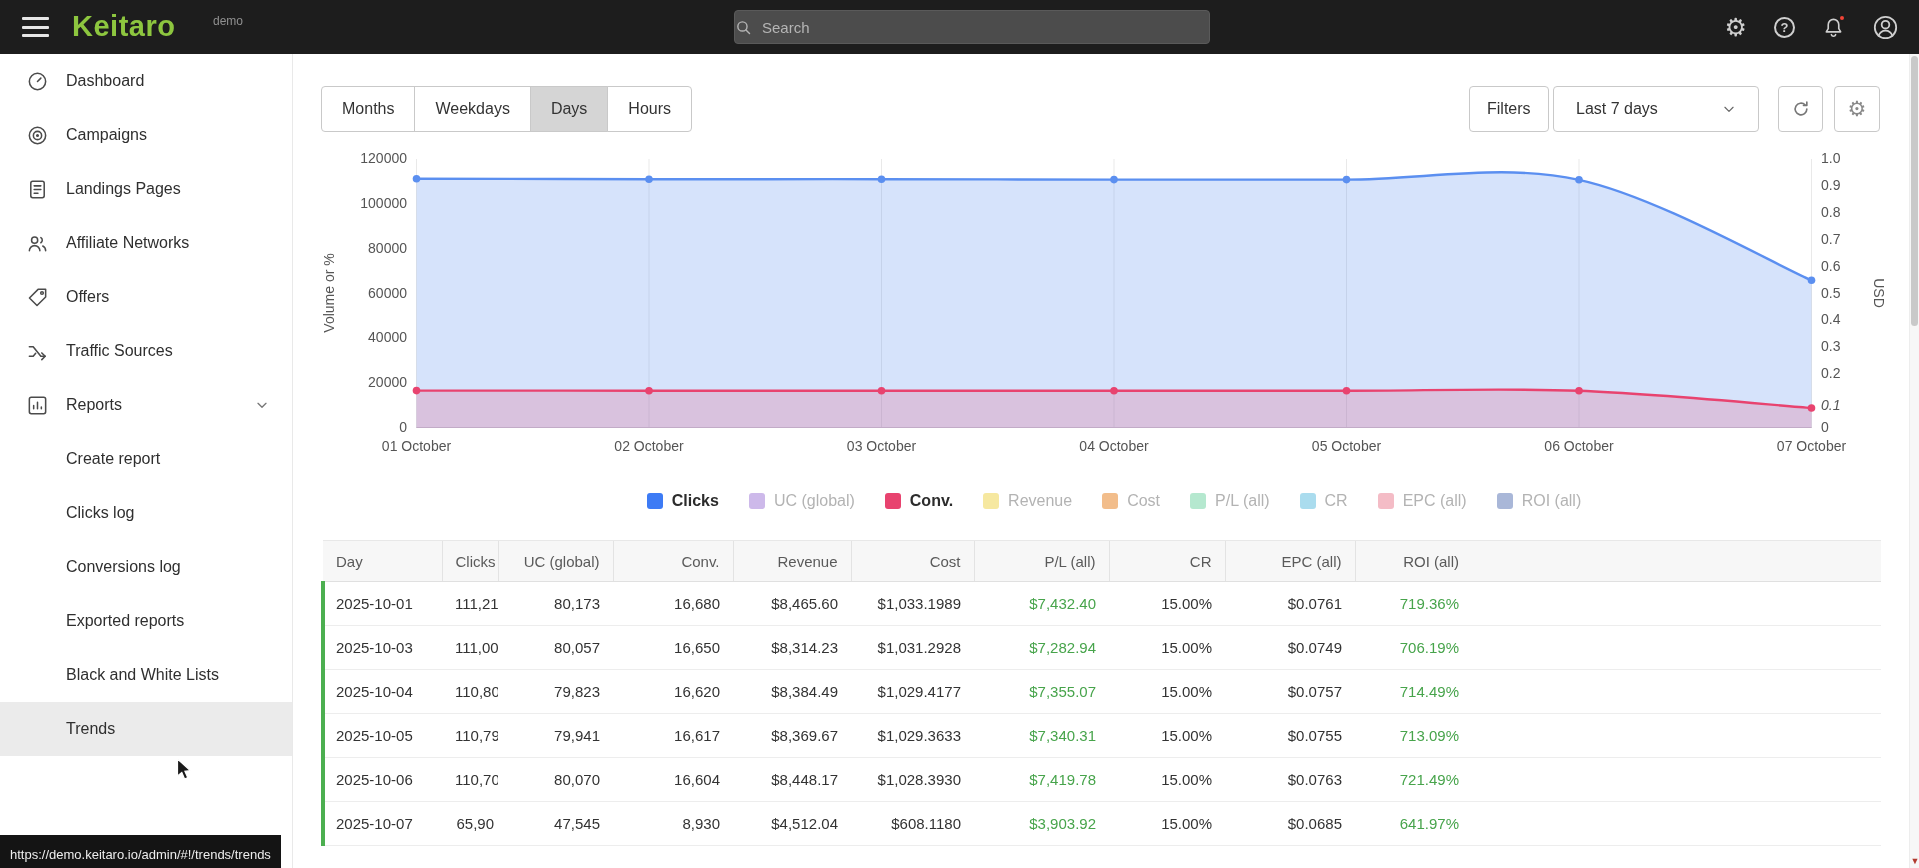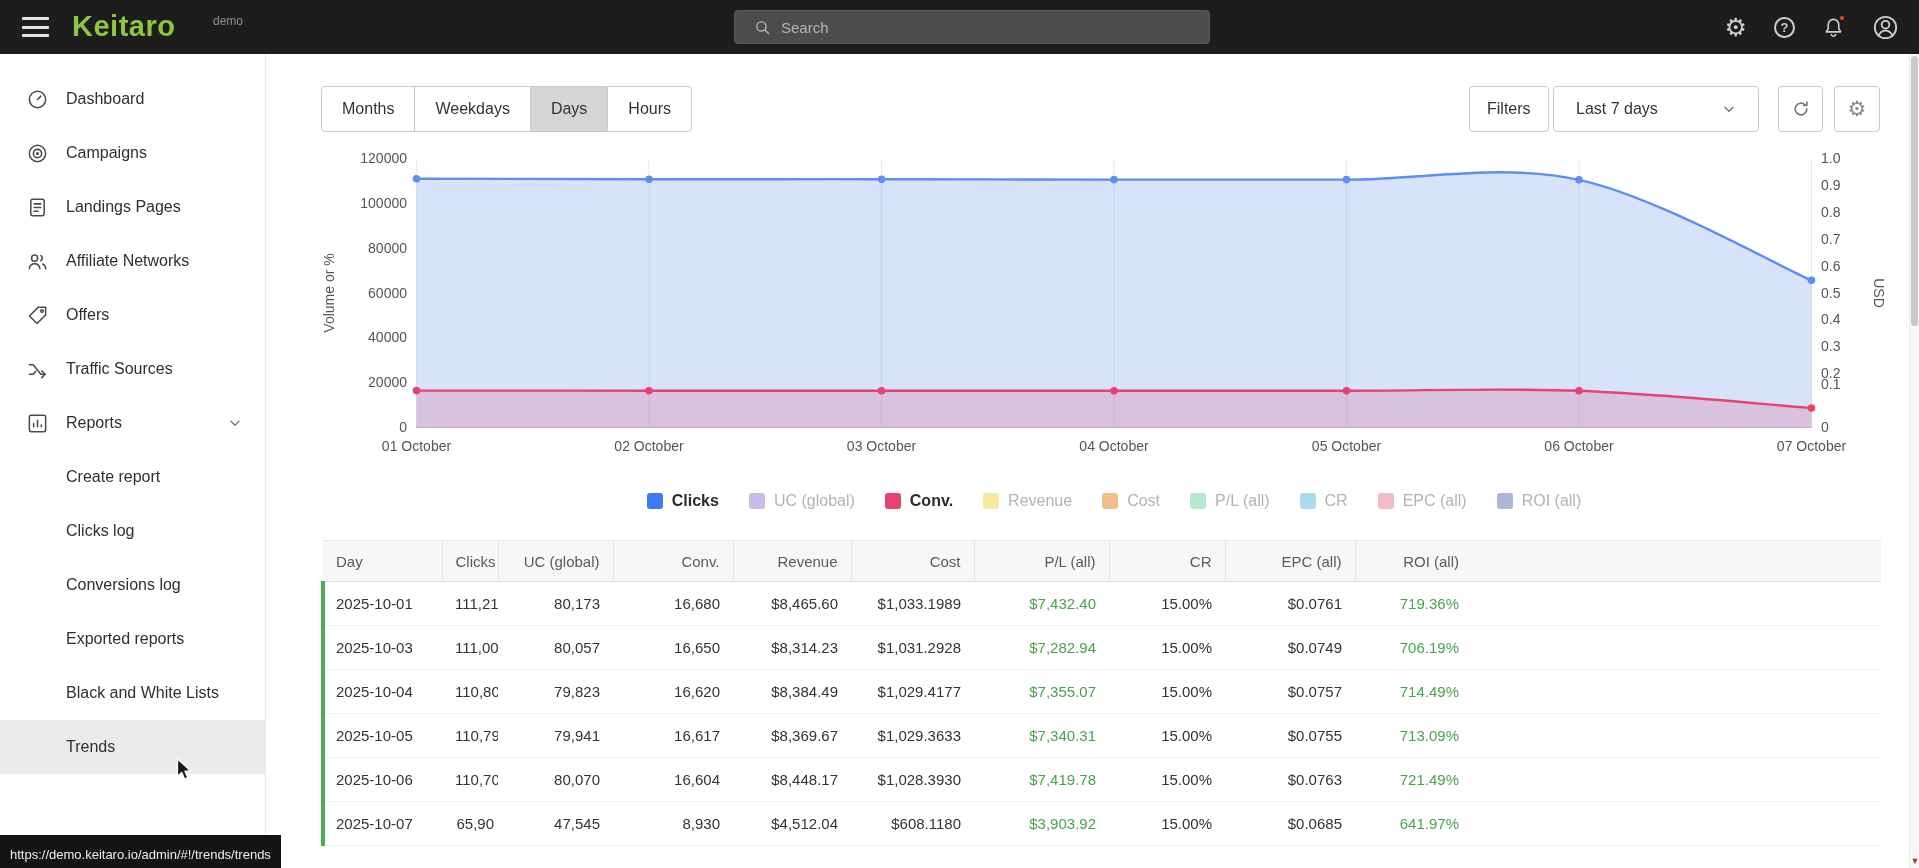--- a/index.html
+++ b/index.html
@@ -7,39 +7,39 @@
               font-family:"Liberation Sans", sans-serif; }
 
   
   .topbar { position:absolute; left:0; top:0; width:1919px; height:54px; background:#1d1d1d; z-index:30; }
   .hamburger { position:absolute; left:22px; top:17px; width:27px; height:20px;
                display:flex; flex-direction:column; justify-content:space-between; cursor:pointer; }
   .hamburger span { display:block; height:3px; background:#e6e6e6; border-radius:1px; }
   .logo { position:absolute; left:72px; top:10px; font-size:29px; font-weight:bold; color:#8DC63F; letter-spacing:.5px; }
   .env  { position:absolute; left:213px; top:14px; font-size:12px; color:#909090; }
   .search { position:absolute; left:734px; top:10px; width:476px; height:34px; background:#4c4c4c;
-            border:1px solid #5a5a5a; border-radius:4px; display:flex; align-items:center; padding:0 19px; gap:10px; }
+            border:1px solid #5a5a5a; border-radius:4px; display:flex; align-items:center; padding:0 0; gap:10px; }
   .search svg { width:17px; height:17px; stroke:#b5b5b5; fill:none; stroke-width:2; stroke-linecap:round; }
   .search input { flex:1; background:transparent; border:none; outline:none; color:#e3e3e3; font-size:15px;
                   font-family:"Liberation Sans", sans-serif; }
   .search input::placeholder { color:#b5b5b5; }
   .top-actions { position:absolute; right:20px; top:0; height:54px; display:flex; align-items:center; gap:27px; }
   .gear-glyph { font-size:25px; color:#cfcfcf; line-height:1; cursor:pointer; }
   .help-circle { width:21px; height:21px; border:2px solid #cfcfcf; border-radius:50%; color:#cfcfcf;
                  font-size:13px; font-weight:bold; display:flex; align-items:center; justify-content:center; cursor:pointer; }
   .bell-wrap { position:relative; cursor:pointer; display:flex; }
   .bell-wrap svg { width:23px; height:23px; stroke:#cfcfcf; fill:none; stroke-width:1.7; stroke-linecap:round; stroke-linejoin:round; }
   .bell-dot { position:absolute; right:-1px; top:-2px; width:8px; height:8px; background:#f44336;
               border-radius:50%; border:2px solid #1d1d1d; }
   .avatar-wrap { display:flex; cursor:pointer; }
   .avatar-wrap svg { width:27px; height:27px; stroke:#cfcfcf; fill:none; stroke-width:1.6; stroke-linecap:round; }
 
   
-  .sidebar { position:absolute; left:0; top:54px; width:266px; bottom:0; background:#fff;
-             border-right:1px solid #e9e9e9; padding-top:18px; z-index:5; }
+  .sidebar { position:absolute; left:0; top:54px; width:293px; bottom:0; background:#fff;
+             border-right:1px solid #e9e9e9; z-index:5; }
   .side-item { height:54px; display:flex; align-items:center; padding-left:26px; gap:17px;
                font-size:16px; color:#2f2f2f; cursor:pointer; }
   .side-item.sub { padding-left:66px; }
   .side-item.active { background:#ebebeb; }
   .sicon { width:23px; height:23px; display:flex; }
   .sicon svg { width:23px; height:23px; stroke:#4b4b4b; fill:none; stroke-width:1.6;
                stroke-linecap:round; stroke-linejoin:round; }
   .chev { margin-left:auto; margin-right:22px; display:flex; }
   .chev svg { width:16px; height:16px; stroke:#777; fill:none; stroke-width:2; stroke-linecap:round; stroke-linejoin:round; }
 
@@ -457,21 +457,21 @@
       </tbody>
   </table>
 <div class="ytick-left" style="top: 365px;">0</div>
     <div class="ytick-left" style="top: 320.167px;">20000</div>
     <div class="ytick-left" style="top: 275.333px;">40000</div>
     <div class="ytick-left" style="top: 230.5px;">60000</div>
     <div class="ytick-left" style="top: 185.667px;">80000</div>
     <div class="ytick-left" style="top: 140.833px;">100000</div>
     <div class="ytick-left" style="top: 96px;">120000</div>
     <div class="ytick-right" style="top: 365px;">0</div>
-    <div class="ytick-right" style="top: 322px;">0.1</div>
+    <div class="ytick-right" style="top: 343px; font-style: italic;">0.1</div>
     <div class="ytick-right" style="top: 311.2px;">0.2</div>
     <div class="ytick-right" style="top: 284.3px;">0.3</div>
     <div class="ytick-right" style="top: 257.4px;">0.4</div>
     <div class="ytick-right" style="top: 230.5px;">0.5</div>
     <div class="ytick-right" style="top: 203.6px;">0.6</div>
     <div class="ytick-right" style="top: 176.7px;">0.7</div>
     <div class="ytick-right" style="top: 149.8px;">0.8</div>
     <div class="ytick-right" style="top: 122.9px;">0.9</div>
     <div class="ytick-right" style="top: 96px;">1.0</div>
     <div class="xtick" style="left: 59.5px;">01 October</div>

